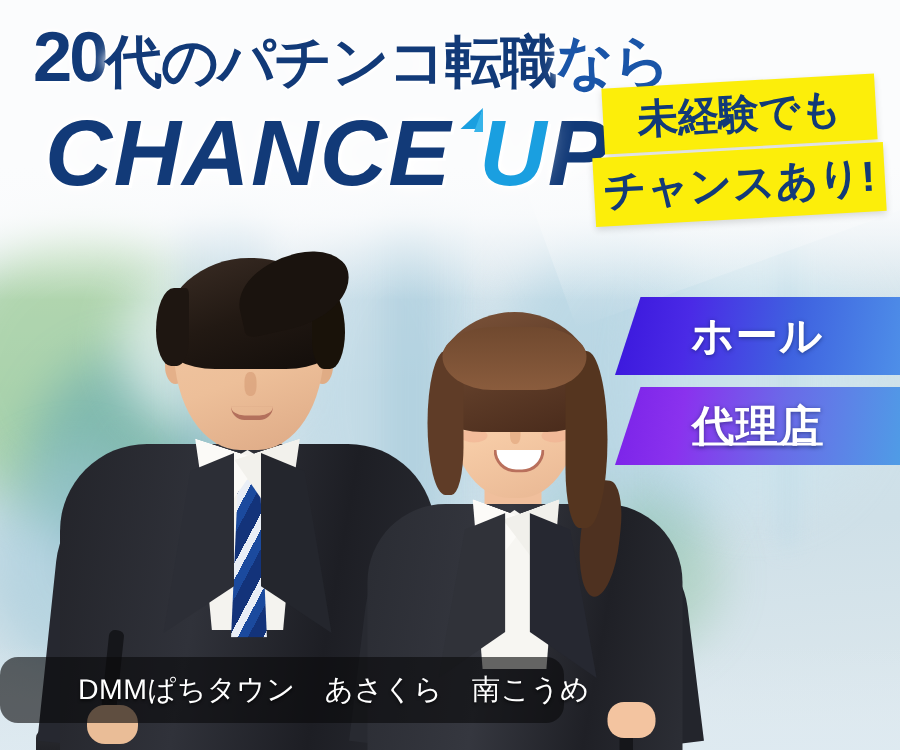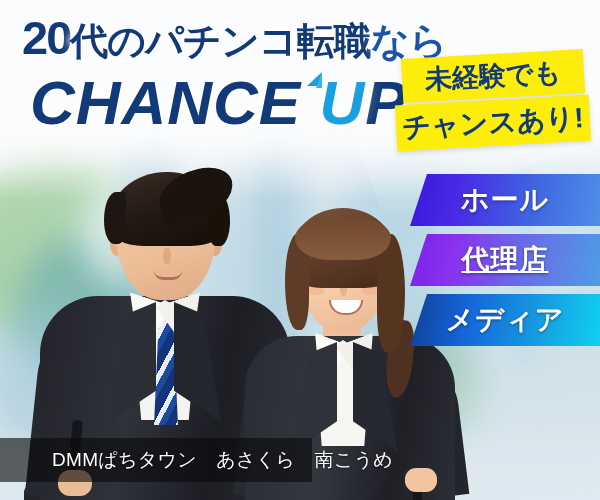--- a/index.html
+++ b/index.html
@@ -191,23 +191,23 @@
     position:relative;height:52px;margin-bottom:8px;
     display:flex;align-items:center;justify-content:center;
     color:#fff;font-size:28px;font-weight:700;letter-spacing:1px;
     clip-path:polygon(17px 0,100% 0,100% 100%,0 100%);
     box-shadow:0 1px 4px rgba(0,0,0,.25);
   }
   .pill span{text-shadow:0 1px 3px rgba(0,20,60,.5);white-space:nowrap;}
 
   
   .caption{
-    position:absolute;left:0;bottom:18px;width:312px;height:44px;
+    position:absolute;left:0;bottom:18px;width:376px;height:44px;
     background:rgba(10,10,12,.62);
-    display:flex;align-items:center;
+    display:flex;align-items:center;border-radius:12px;
   }
   .caption-text{
     color:#fff;font-size:19px;margin-left:52px;white-space:pre;letter-spacing:.3px;
     text-shadow:0 1px 2px rgba(0,0,0,.6);
   }
 </style>
 </head>
 <body>
 
 <div id="banner">
@@ -305,28 +305,25 @@
   <div class="badge">
     <div class="bar bar1">
         <span>未経験でも</span>
       </div>
     <div class="bar bar2">
         <span>チャンスあり!</span>
       </div>
   </div>
 
   <div class="buttons">
-    <div class="pill" style="background: linear-gradient(100deg, rgb(58, 22, 220) 0%, rgb(74, 42, 230) 26%, rgb(63, 98, 224) 62%, rgb(78, 143, 232) 100%);">
+    <div class="pill" style="background: linear-gradient(100deg, rgb(58, 22, 220) 0%, rgb(74, 42, 230) 26%, rgb(63, 98, 224) 62%, rgb(78, 143, 232) 100%); margin-top: 24px;">
         <span>ホール</span>
       </div>
     <div class="pill" style="background: linear-gradient(100deg, rgb(122, 34, 232) 0%, rgb(138, 50, 238) 24%, rgb(106, 106, 232) 58%, rgb(79, 156, 230) 100%); text-decoration: underline;">
         <span>代理店</span>
       </div>
-    <div class="pill" style="background: linear-gradient(100deg, rgb(15, 63, 150) 0%, rgb(21, 101, 216) 30%, rgb(22, 154, 224) 66%, rgb(17, 208, 240) 100%);">
-        <span>メディア</span>
-      </div>
   </div>
 
   <div class="caption">
     <div class="caption-text">DMMぱちタウン　あさくら　南こうめ</div>
   </div>
 
 </div>
 
 </body></html>

